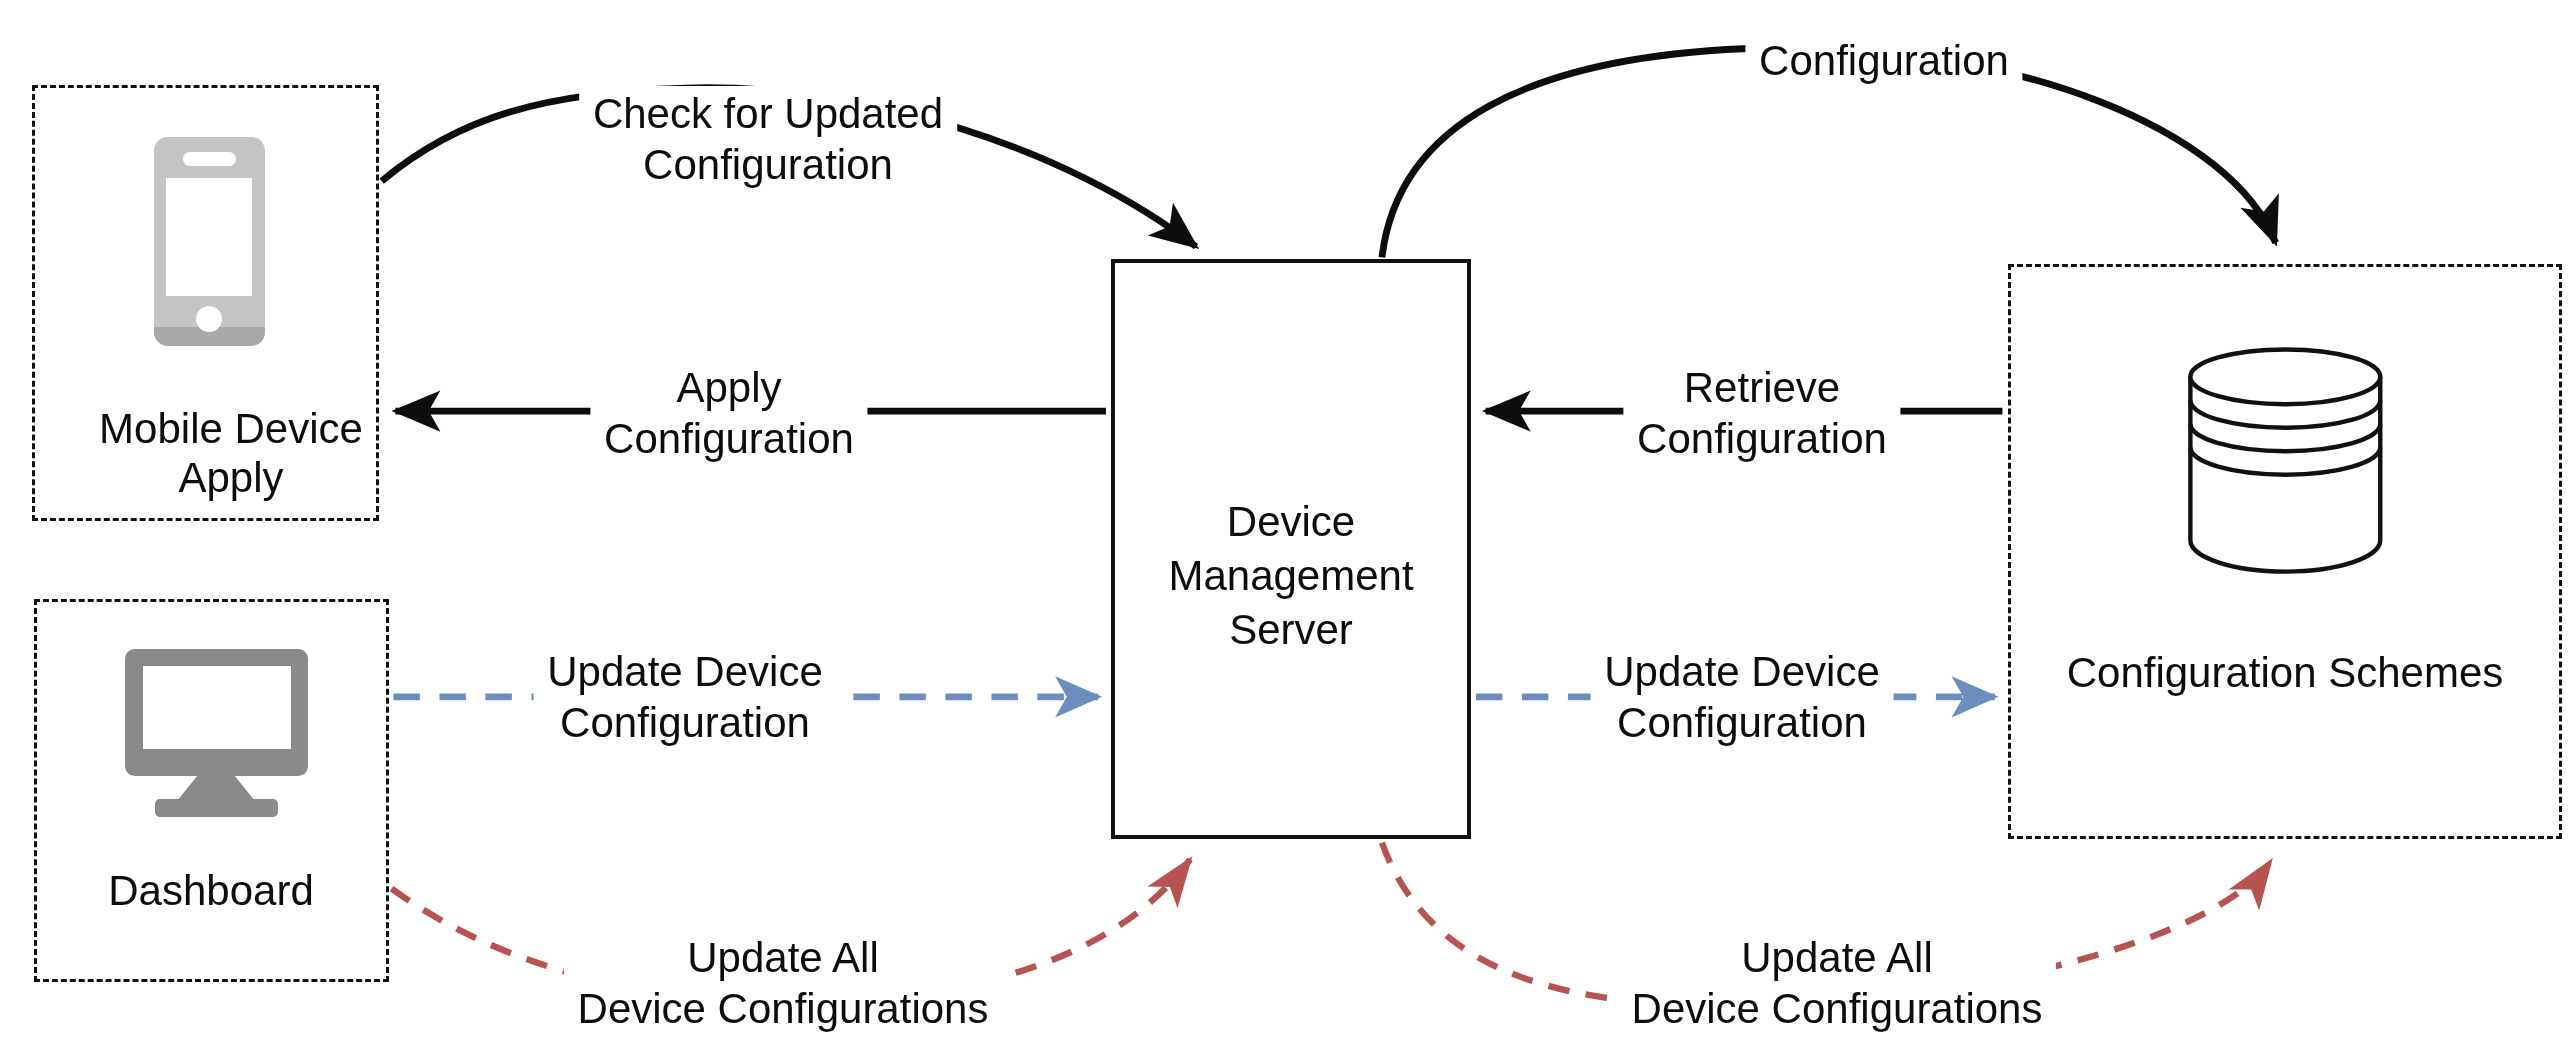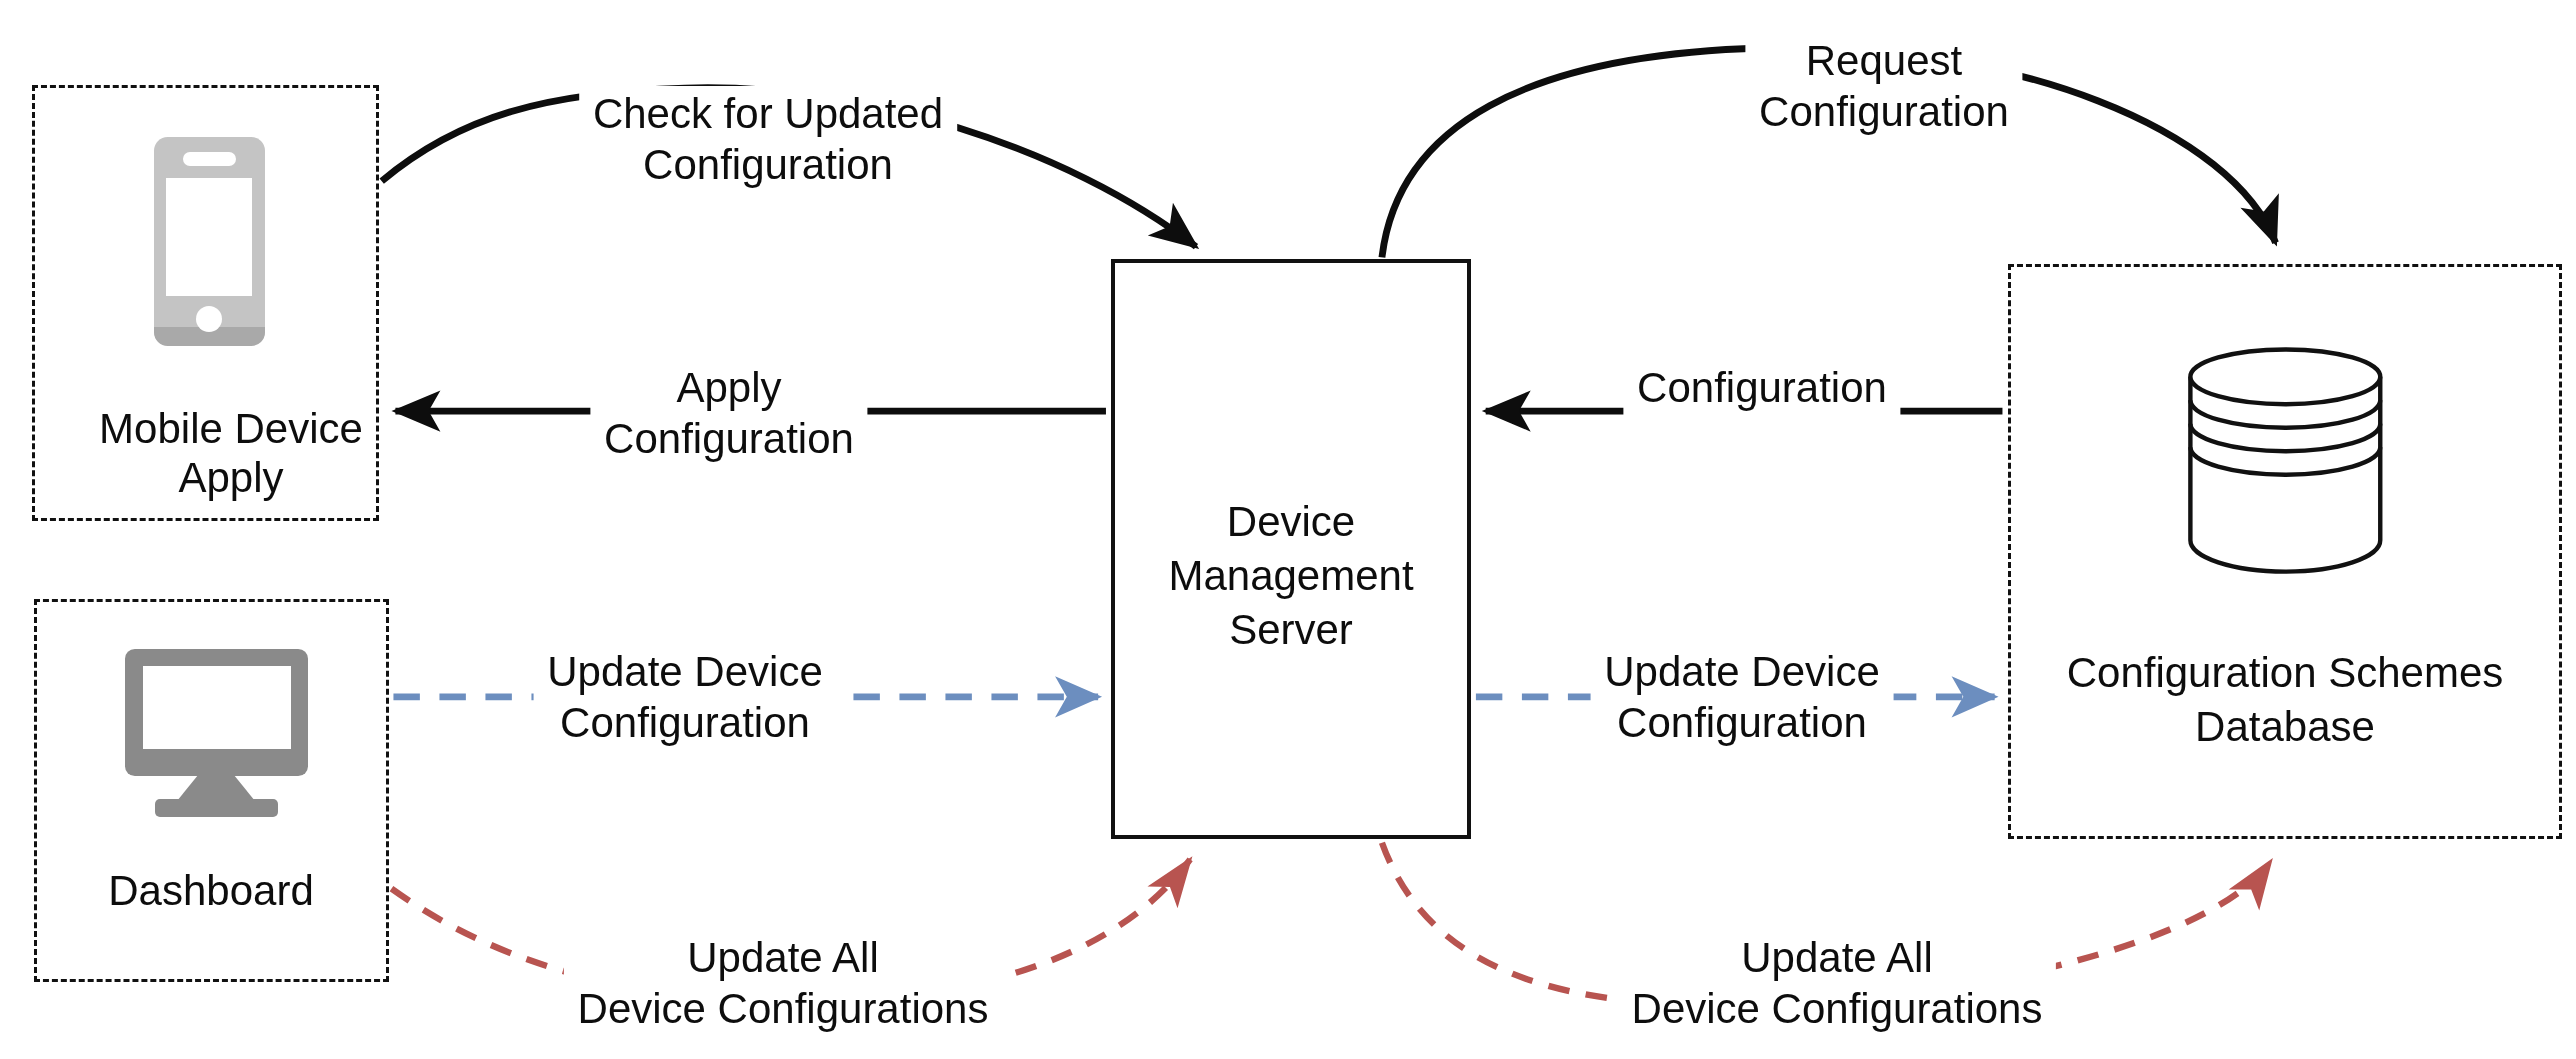--- a/index.html
+++ b/index.html
@@ -96,39 +96,38 @@
   <div class="box solid" style="left:1111px;top:259px;width:360px;height:580px;"></div>
   <div class="node-label" style="left:1291px;top:495px;line-height:54px;">
     <div>Device</div>
     <div>Management</div>
     <div>Server</div>
   </div>
 
   <div class="box dashed" style="left:2008px;top:264px;width:554px;height:575px;"></div>
   <div class="node-label" style="left:2285px;top:646px;line-height:54px;">
     <div>Configuration Schemes</div>
-    <div>Database</div>
   </div>
 
   <div class="chip" style="left:768px;top:86px;">
     <div>Check for Updated</div>
     <div>Configuration</div>
   </div>
 
   <div class="chip" style="left:1884px;top:33px;">
-    <div>Request</div>
     <div>Configuration</div>
   </div>
 
   <div class="chip" style="left:729px;top:360px;">
     <div>Apply</div>
     <div>Configuration</div>
   </div>
 
   <div class="chip" style="left:1762px;top:360px;">
+    <div>Retrieve</div>
     <div>Configuration</div>
   </div>
 
   <div class="chip" style="left:685px;top:644px;">
     <div>Update Device</div>
     <div>Configuration</div>
   </div>
 
   <div class="chip" style="left:1742px;top:644px;">
     <div>Update Device</div>

